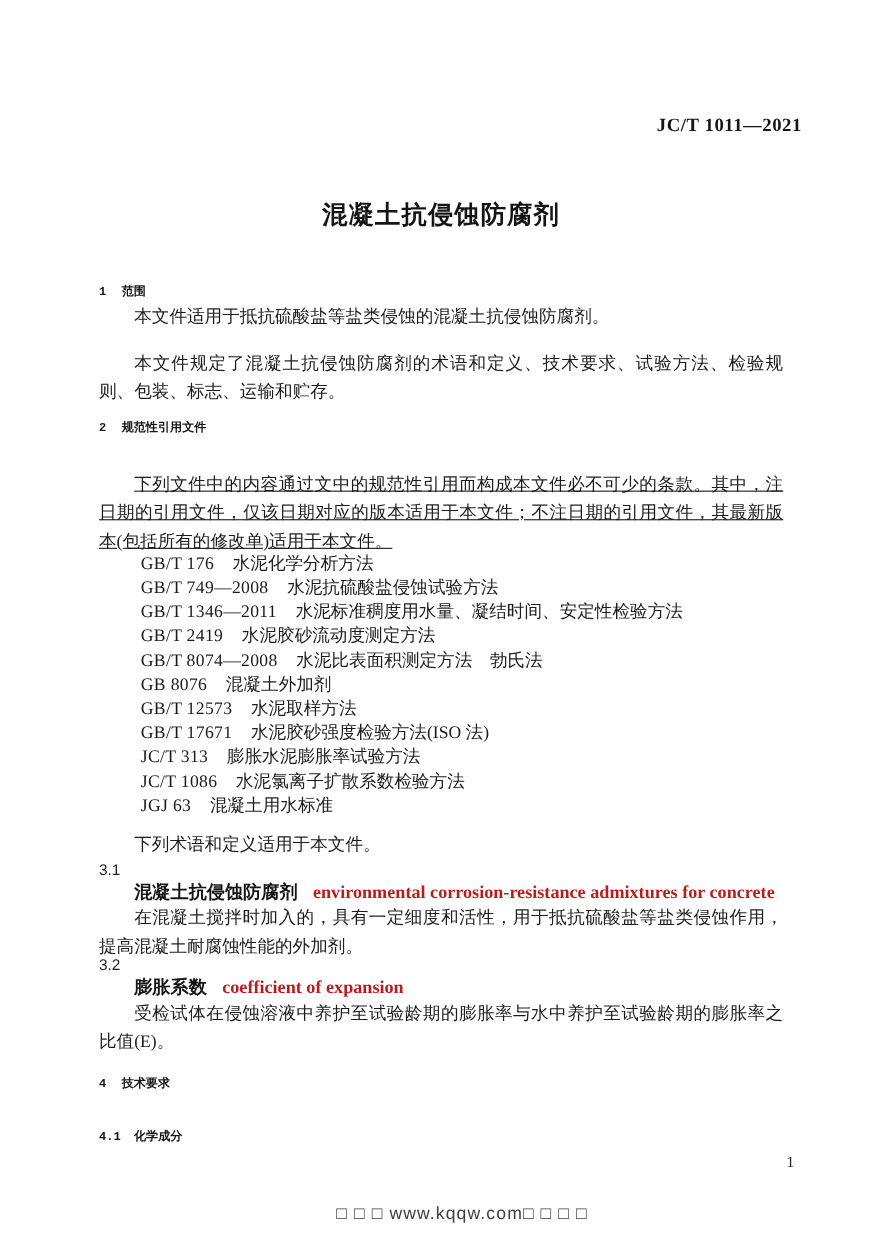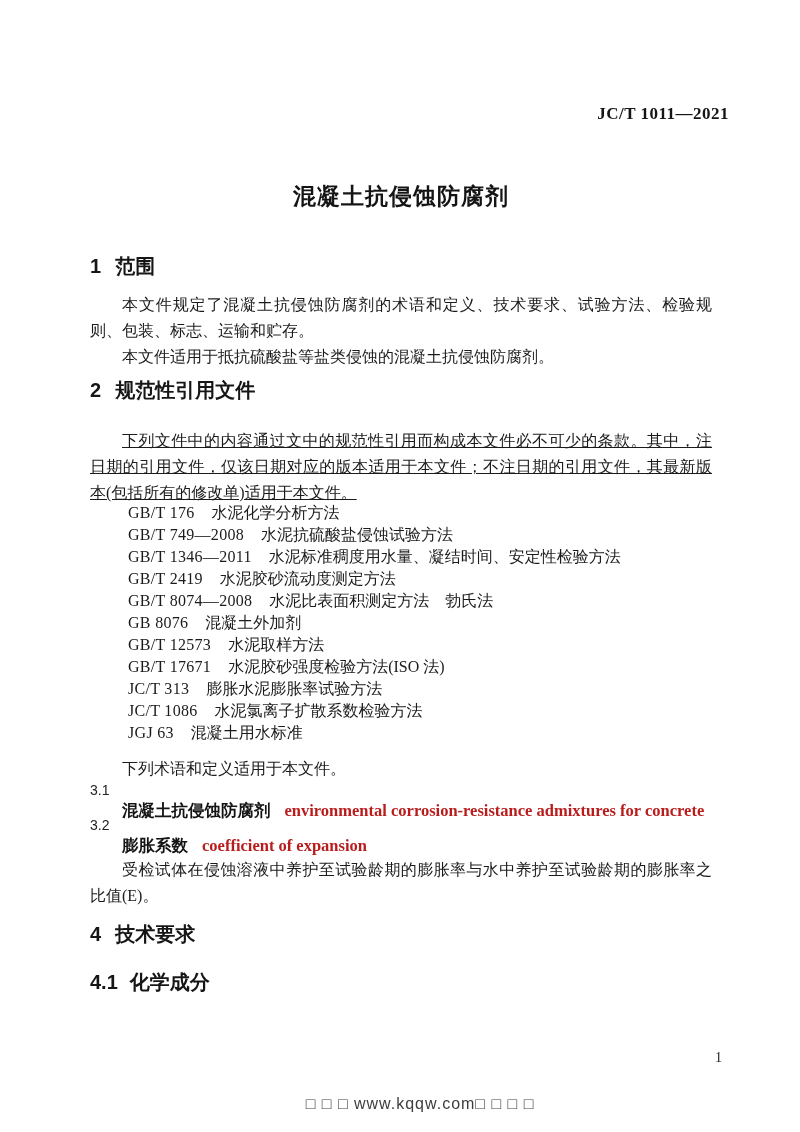--- a/index.html
+++ b/index.html
@@ -33,23 +33,23 @@
     margin-top: 181px;
     line-height: 30px;
     text-align: center;
     font-family: "DejaVu Sans", "Liberation Sans", sans-serif;
     font-weight: 700;
     font-size: 23px;
     letter-spacing: 1px;
     color: #141414;
   }
   .h {
-    font-family: Liberation Sans, sans-serif;
-    font-weight: 700;
-    font-size: 20px;
+    font-family: Liberation Mono, monospace;
+    font-weight: 700;
+    font-size: 11px;
     line-height: 20px;
     color: #161616;
   }
   .h .num { margin-right: 14px; }
   .h1-sec { margin-top: 45px; }
   .h2-sec { margin-top: 10px; }
   .h3-sec { margin-top: 18px; }
   .h4-sec { margin-top: 15px; }
   .h41-sec { margin-top: 28px; }
   .h41-sec .num { margin-right: 12px; }
@@ -125,22 +125,22 @@
 
   <div class="doc-code">JC/T 1011—2021</div>
 
   <div class="content">
 
     <div class="doc-title">混凝土抗侵蚀防腐剂</div>
 
     <div class="h h1-sec">
       <span class="num">1</span><span>范围</span>
     </div>
+    <p class="para">本文件适用于抵抗硫酸盐等盐类侵蚀的混凝土抗侵蚀防腐剂。</p>
     <p class="para p-first">本文件规定了混凝土抗侵蚀防腐剂的术语和定义、技术要求、试验方法、检验规则、包装、标志、运输和贮存。</p>
-    <p class="para">本文件适用于抵抗硫酸盐等盐类侵蚀的混凝土抗侵蚀防腐剂。</p>
 
     <div class="h h2-sec">
       <span class="num">2</span><span>规范性引用文件</span>
     </div>
     <p class="para s2-intro">下列文件中的内容通过文中的规范性引用而构成本文件必不可少的条款。其中，注日期的引用文件，仅该日期对应的版本适用于本文件；不注日期的引用文件，其最新版本(包括所有的修改单)适用于本文件。</p>
 
     <div class="ref-list">
       <div class="ref">
         <span class="ref-code">GB/T 176</span><span class="ref-title">水泥化学分析方法</span>
       </div>
@@ -175,20 +175,21 @@
         <span class="ref-code">JGJ 63</span><span class="ref-title">混凝土用水标准</span>
       </div>
     </div>
 
     <p class="para s3-intro">下列术语和定义适用于本文件。</p>
 
     <div class="clause-num clause-1">3.1</div>
     <div class="term-line">
       <span class="term-zh">混凝土抗侵蚀防腐剂</span><span class="term-en">environmental corrosion-resistance admixtures for concrete</span>
     </div>
+    <p class="para term-def">在混凝土搅拌时加入的，具有一定细度和活性，用于抵抗硫酸盐等盐类侵蚀作用，提高混凝土耐腐蚀性能的外加剂。</p>
 
     <div class="clause-num clause-2">3.2</div>
     <div class="term-line">
       <span class="term-zh">膨胀系数</span><span class="term-en">coefficient of expansion</span>
     </div>
     <p class="para term-def">受检试体在侵蚀溶液中养护至试验龄期的膨胀率与水中养护至试验龄期的膨胀率之比值(E)。</p>
 
     <div class="h h4-sec">
       <span class="num">4</span><span>技术要求</span>
     </div>

